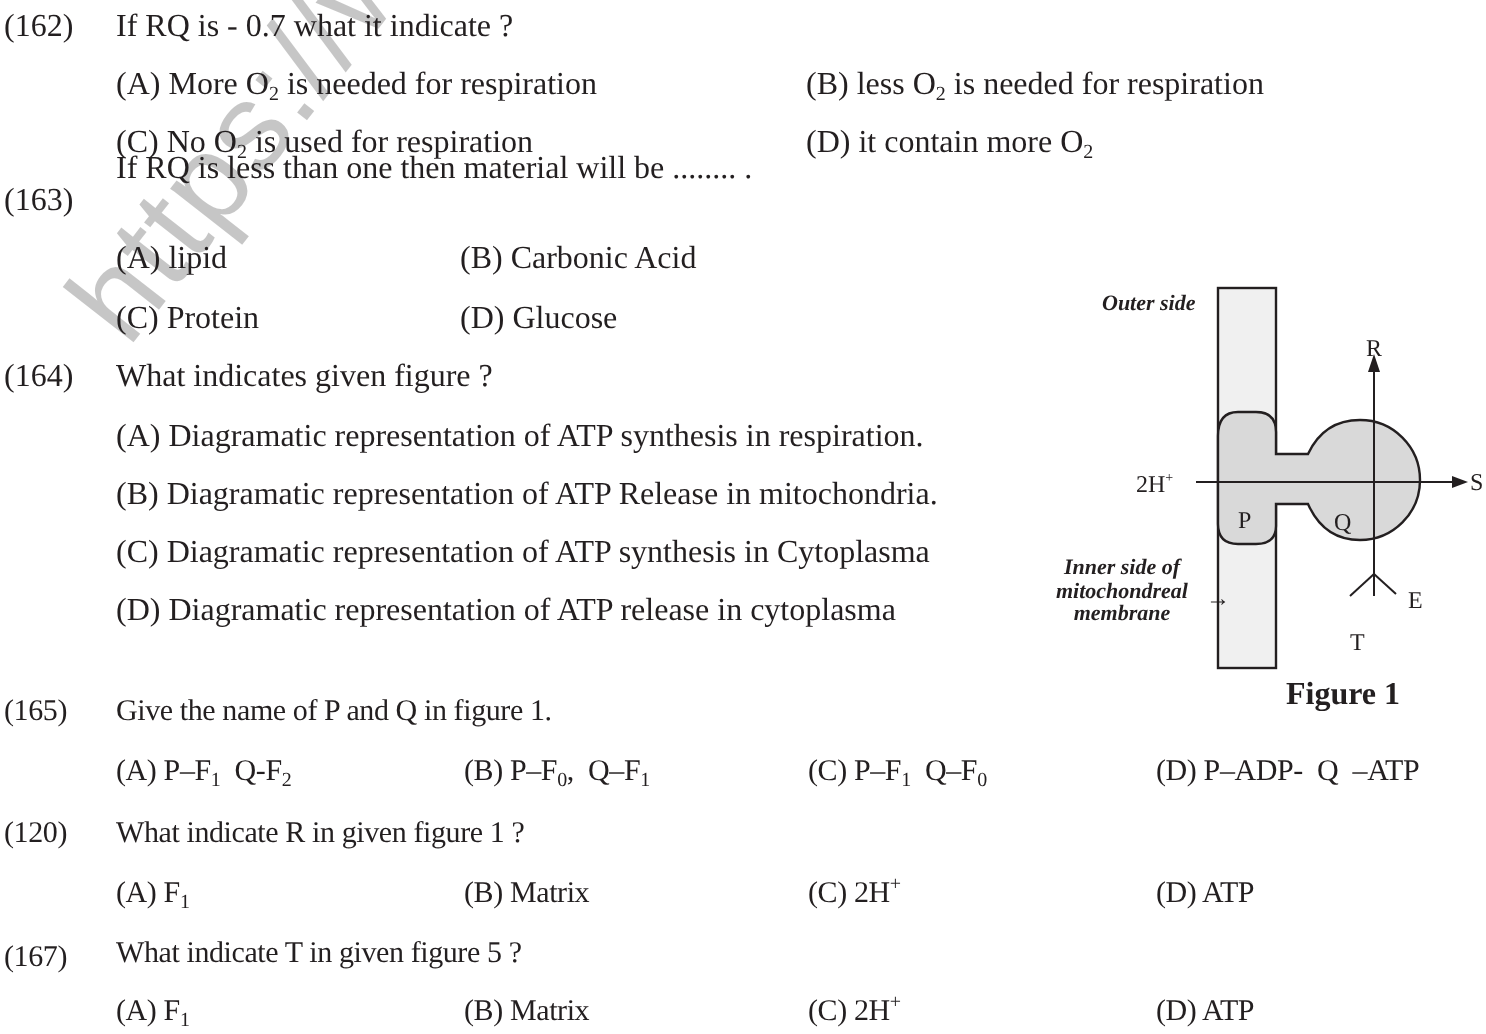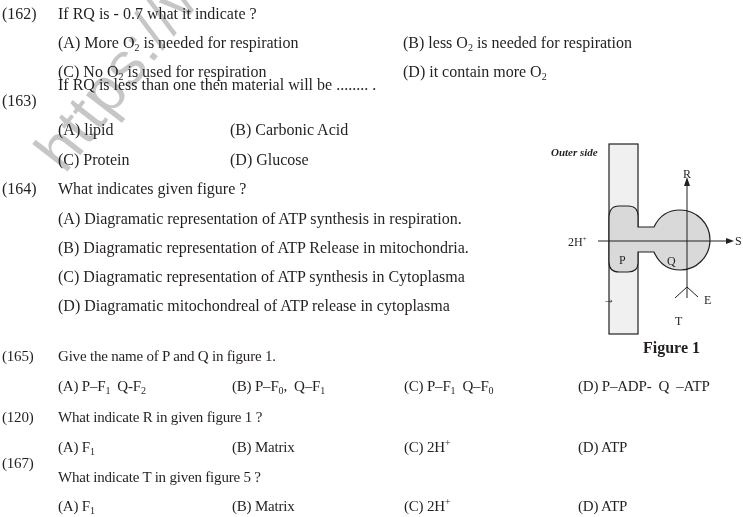--- a/index.html
+++ b/index.html
@@ -80,21 +80,21 @@
 <div class="abs" style="left:58px; top:240px">
   <span>(B)</span>
   <span>Diagramatic representation of ATP Release in mitochondria.</span>
 </div>
 <div class="abs" style="left:58px; top:269px">
   <span>(C)</span>
   <span>Diagramatic representation of ATP synthesis in Cytoplasma</span>
 </div>
 <div class="abs" style="left:58px; top:298px">
   <span>(D)</span>
-  <span>Diagramatic mitochondreal of ATP release in cytoplasma</span>
+  <span>Diagramatic representation of ATP release in cytoplasma</span>
 </div>
 
 <div class="figure-area">
   <svg class="fig-svg" width="223" height="230" viewBox="0 0 223 230">
 
     <rect x="89" y="14" width="29" height="190" fill="#f0f0f0" stroke="#231f20" stroke-width="1.2"></rect>
 
     <path d="M 89 88
              Q 89 76 99 76
              L 108 76
@@ -120,20 +120,25 @@
     <line x1="167" y1="157" x2="178" y2="167" stroke="#231f20" stroke-width="1"></line>
   </svg>
   <div class="fig-label" style="left:31px; top:17px">Outer side</div>
   <div class="fig-letter" style="left:163px; top:38px">R</div>
   <div class="fig-letter" style="left:48px; top:106px"><span>2H</span><sup style="font-size:7px;vertical-align:5px">+</sup></div>
   <div class="fig-letter" style="left:215px; top:105px">S</div>
   <div class="fig-letter" style="left:99px; top:124px">P</div>
   <div class="fig-letter" style="left:147px; top:125px">Q</div>
   <div class="fig-letter" style="left:184px; top:164px">E</div>
   <div class="fig-letter" style="left:155px; top:185px">T</div>
+  <div class="fig-label" style="left:0px; top:149px; width:82px">
+    <div>Inner side of</div>
+    <div>mitochondreal</div>
+    <div>membrane</div>
+  </div>
   <div class="fig-letter" style="left:83px; top:163px; font-size:12px">→</div>
   <div class="fig-title" style="left:123px; top:209px">Figure 1</div>
 </div>
 
 <div class="abs qnum narrow" style="top:349px">(165)</div>
 <div class="abs qtext narrow" style="top:349px">Give the name of P and Q in figure 1.</div>
 <div class="abs narrow" style="left:58px; top:379px">
   <span>(A)</span>
   <span>P–F</span><sub>1</sub><span style="white-space:pre">  Q-F</span><sub>2</sub>
 </div>
@@ -162,21 +167,21 @@
 </div>
 <div class="abs narrow" style="left:404px; top:440px">
   <span>(C)</span>
   <span>2H</span><sup>+</sup>
 </div>
 <div class="abs narrow" style="left:578px; top:440px">
   <span>(D)</span>
   <span>ATP</span>
 </div>
 
-<div class="abs qnum narrow" style="top:456px">(167)</div>
+<div class="abs qnum narrow" style="top:472px">(167)</div>
 <div class="abs qtext narrow" style="top:470px">What indicate T in given figure 5 ?</div>
 <div class="abs narrow" style="left:58px; top:499px">
   <span>(A)</span>
   <span>F</span><sub>1</sub>
 </div>
 <div class="abs narrow" style="left:232px; top:499px">
   <span>(B)</span>
   <span>Matrix</span>
 </div>
 <div class="abs narrow" style="left:404px; top:499px">

